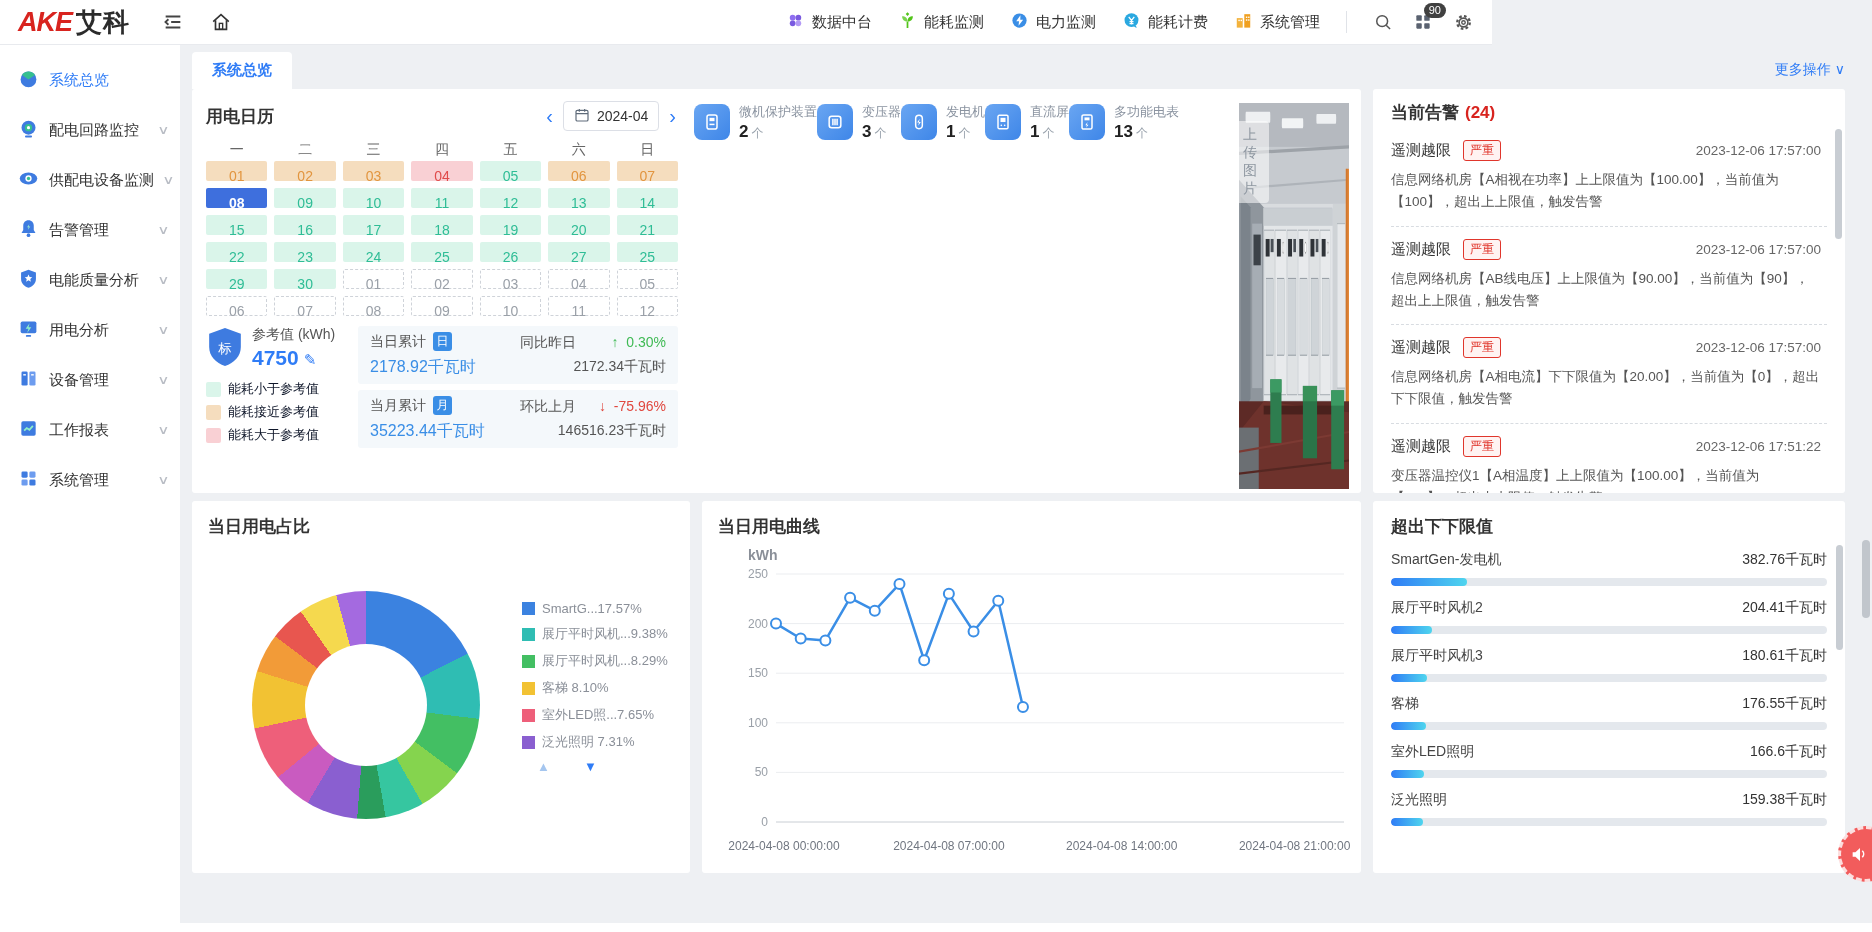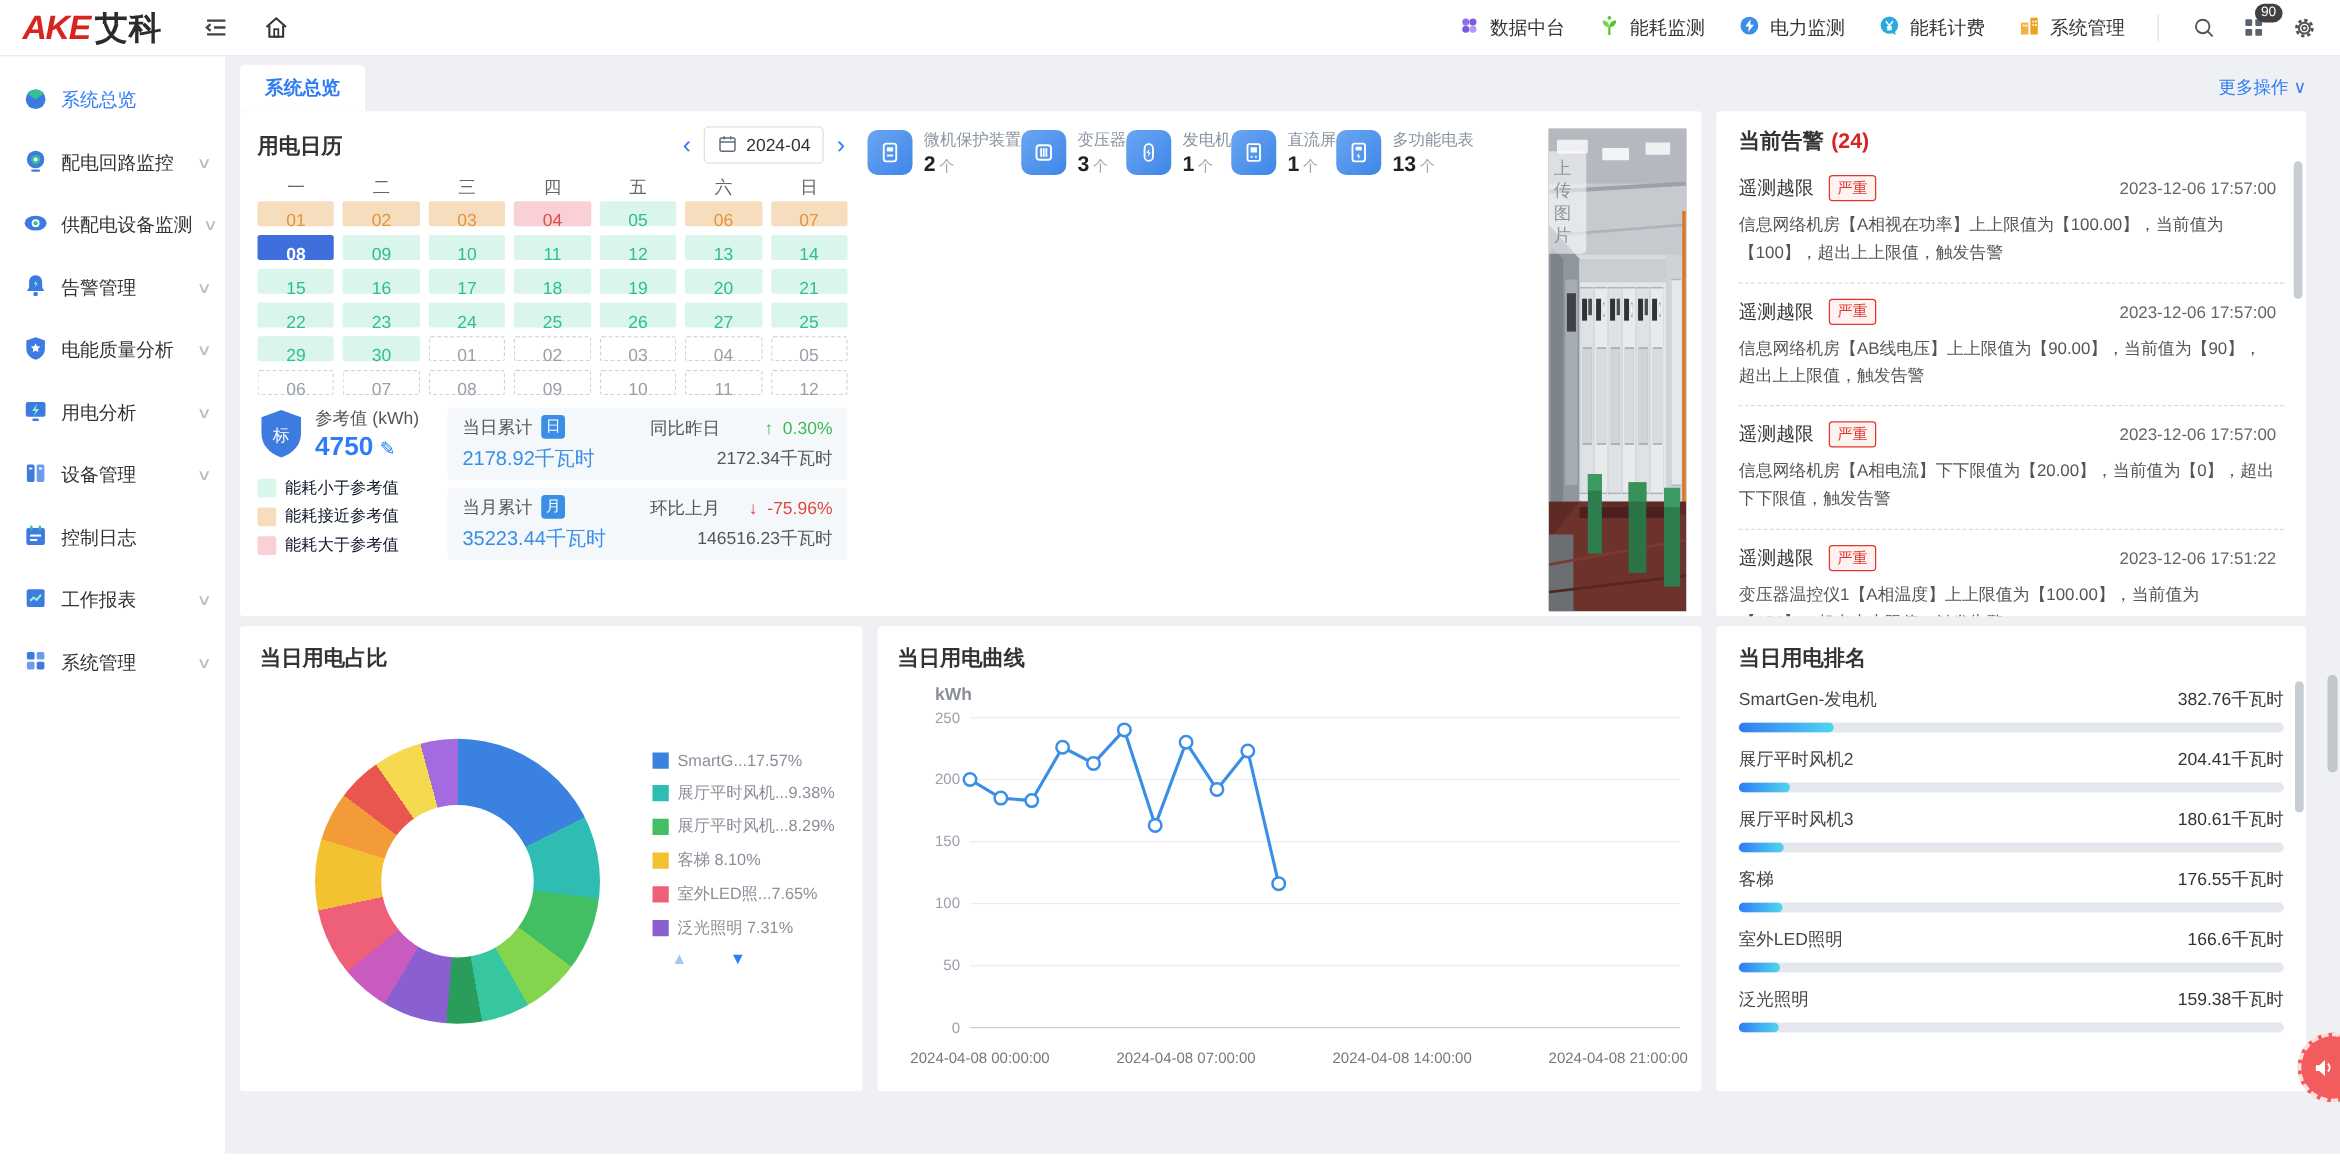--- a/index.html
+++ b/index.html
@@ -1,20 +1,20 @@
 <!DOCTYPE html>
 <html><head>
 <meta charset="utf-8">
 <style>
   * { margin:0; padding:0; box-sizing:border-box; }
   html,body { width:1872px; height:932px; overflow:hidden;
     font-family:"Liberation Sans","DejaVu Sans",sans-serif; background:#eef0f3; color:#333; }
 
   
-  .navbar { position:absolute; left:0; top:0; width:1872px; height:45px; background:#fff;
+  .navbar { position:absolute; left:0; top:0; width:1492px; height:45px; background:#fff;
     display:flex; align-items:center; padding:0 18px; border-bottom:1px solid #e8eaee; z-index:10; }
   .logo { display:flex; align-items:baseline; gap:4px; margin-right:26px; cursor:pointer; }
   .logo-red { color:#d8241f; font-weight:bold; font-size:27px; font-style:italic; letter-spacing:-1px; }
   .logo-dark { color:#2b2b2b; font-weight:bold; font-size:26px; letter-spacing:1px; }
   .nav-iconbtn { width:34px; height:34px; display:flex; align-items:center; justify-content:center;
     cursor:pointer; margin-right:14px; border-radius:4px; }
   .nav-right { margin-left:auto; display:flex; align-items:center; gap:26px; }
   .nav-item { display:flex; align-items:center; gap:7px; font-size:15px; color:#333; cursor:pointer; white-space:nowrap; }
   .nav-divider { width:1px; height:22px; background:#e0e3e8; }
   .nav-tools { display:flex; align-items:center; gap:20px; }
@@ -296,30 +296,20 @@
     </div>
     <div class="side-item">
       <span><svg width="21" height="21" viewBox="0 0 24 24">
           <rect x="4" y="4" width="7" height="16" rx="1.5" fill="#3e7be0"></rect>
           <rect x="13" y="4" width="7" height="16" rx="1.5" fill="#6d9cef"></rect>
           <rect x="6" y="7" width="3" height="1.6" fill="#fff"></rect>
           <rect x="15" y="7" width="3" height="1.6" fill="#fff"></rect>
         </svg></span>
       <span class="side-label">设备管理</span>
       <span class="chev">∨</span>
-    </div>
-    <div class="side-item">
-      <span><svg width="21" height="21" viewBox="0 0 24 24">
-          <rect x="3.5" y="5" width="17" height="15.5" rx="2" fill="#3e7be0"></rect>
-          <rect x="7" y="2.8" width="2.2" height="4.4" rx="1" fill="#35c08f"></rect>
-          <rect x="14.8" y="2.8" width="2.2" height="4.4" rx="1" fill="#35c08f"></rect>
-          <rect x="7" y="11" width="10" height="1.9" fill="#fff"></rect>
-          <rect x="7" y="15" width="6.5" height="1.9" fill="#fff"></rect>
-        </svg></span>
-      <span class="side-label">控制日志</span>
     </div>
     <div class="side-item">
       <span><svg width="21" height="21" viewBox="0 0 24 24">
           <rect x="3.8" y="3.8" width="16.4" height="16.4" rx="2" fill="#3e7be0"></rect>
           <polyline points="7,14.5 10,11.5 13,13.5 17,9" stroke="#8ff0c8" stroke-width="2" fill="none"></polyline>
         </svg></span>
       <span class="side-label">工作报表</span>
       <span class="chev">∨</span>
     </div>
     <div class="side-item">
@@ -741,21 +731,21 @@
             <circle cx="181.47826086956522" cy="39.92" r="5" fill="#fff" stroke="#3a8ee6" stroke-width="2"></circle>
             <circle cx="206.17391304347825" cy="116.30399999999999" r="5" fill="#fff" stroke="#3a8ee6" stroke-width="2"></circle>
             <circle cx="230.8695652173913" cy="49.84" r="5" fill="#fff" stroke="#3a8ee6" stroke-width="2"></circle>
             <circle cx="255.56521739130434" cy="87.536" r="5" fill="#fff" stroke="#3a8ee6" stroke-width="2"></circle>
             <circle cx="280.2608695652174" cy="56.784" r="5" fill="#fff" stroke="#3a8ee6" stroke-width="2"></circle>
             <circle cx="304.95652173913044" cy="162.928" r="5" fill="#fff" stroke="#3a8ee6" stroke-width="2"></circle>
           </svg></div>
     </section>
 
     <section class="card rank-card">
-      <div class="card-title">当日用电排名</div>
+      <div class="card-title">超出下下限值</div>
       <div class="rank-list" id="rank-list">
           <div class="rank-item">
             <div class="rank-head">
               <span>SmartGen-发电机</span>
       <span class="rank-val">382.76千瓦时</span>
             </div>
     <div class="rank-track">
               <div class="rank-fill" style="width:17.5%"></div>
             </div>
           </div>

